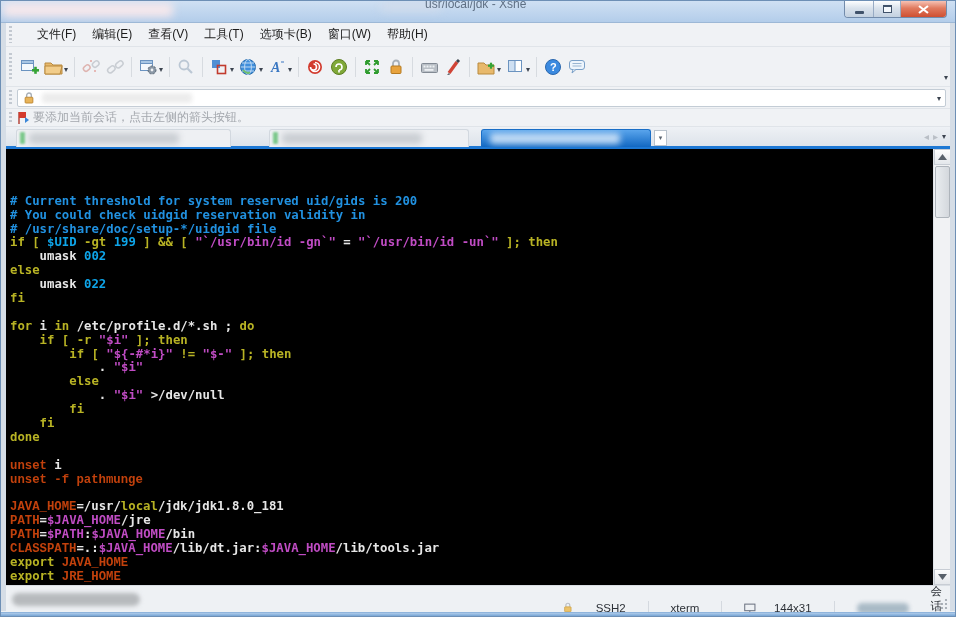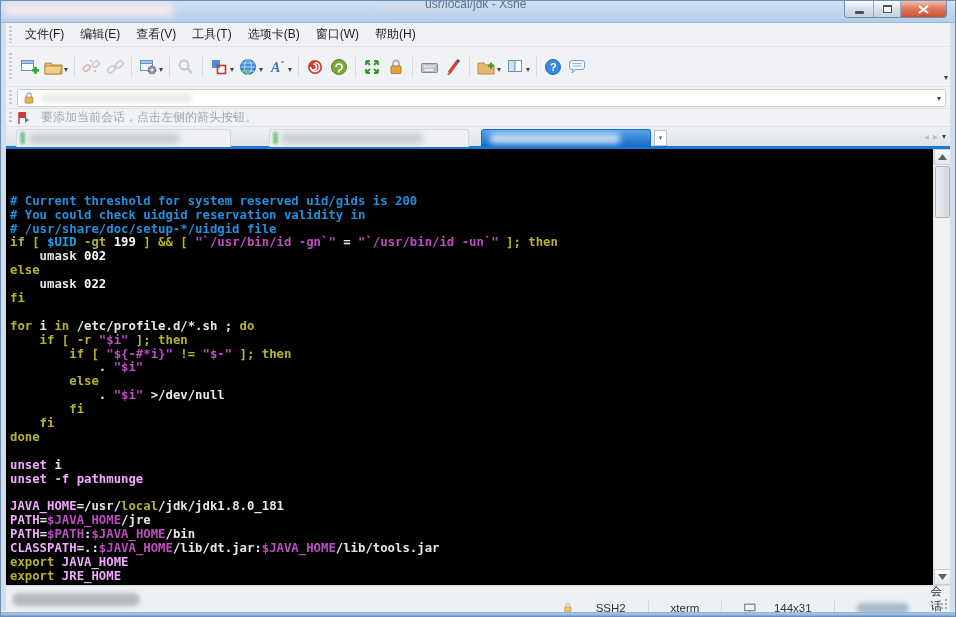--- a/index.html
+++ b/index.html
@@ -22,40 +22,40 @@
     background:linear-gradient(#fdfeff,#d9e2ec 45%,#c3d1e0);border-right:1px solid #98abc4;cursor:default;}
   .wc.min{width:29px;} .wc.max{width:27px;}
   .wc.close{width:45px;border-right:none;background:linear-gradient(#f6c2b4,#e07a5f 45%,#cf4f31);}
   .g-min{display:block;width:9px;height:3px;background:#40526a;margin-top:7px;border-radius:1px;}
   .g-max{display:block;width:9px;height:8px;border:1px solid #40526a;border-top:2px solid #40526a;background:#f4f8fc;}
 
   
   .row{position:absolute;left:5px;right:5px;background:#f0f2f5;border-bottom:1px solid #e0e4e9;display:flex;align-items:center;}
   .grip{width:3px;height:70%;margin:0 5px 0 3px;
     background:repeating-linear-gradient(#c3c9d1 0 2px,transparent 2px 4px);}
-  .menubar{top:22px;height:24px;}
+  .menubar{top:22px;height:24px;gap:12px;}
   .menu-item{font-size:12px;color:#1c1c1c;padding:3px 8px;border-radius:2px;}
   .toolbar{top:46px;height:40px;}
   .tgroup{display:flex;align-items:center;}
   .tbtn{width:24px;height:24px;display:flex;align-items:center;justify-content:center;border-radius:2px;}
   .caret{font-size:8px;color:#3c4450;margin:6px 2px 0 -1px;}
   .tsep{width:1px;height:20px;background:#d7dbe0;margin:0 4px;}
   .overflow{position:absolute;right:2px;bottom:4px;font-size:8px;color:#3c4450;}
   .dim{opacity:.45;}
 
   
   .addressbar{top:86px;height:22px;}
   .addr-field{position:relative;flex:1;height:18px;margin-right:4px;background:#fff;
     border:1px solid #c3ccd5;border-radius:2px;display:flex;align-items:center;padding:0 4px;}
   .addr-blob{width:150px;height:10px;margin-left:6px;background:#ececec;border-radius:3px;filter:blur(2px);}
   .addr-caret{position:absolute;right:4px;top:4px;font-size:8px;color:#3c4450;}
 
   
   .infobar{top:108px;height:18px;}
-  .info-text{font-size:12px;color:#a3a7ad;margin-left:8px;}
+  .info-text{font-size:12px;color:#a3a7ad;margin-left:0;}
 
   
   .tabbar{top:126px;height:22px;background:linear-gradient(#eef1f5,#dde3ea);border-bottom:3px solid #1d78d4;padding-left:10px;}
   .tab{position:relative;height:18px;margin-top:2px;border-radius:3px 3px 0 0;background:#eef0f3;
     border:1px solid #d2d8df;border-bottom:none;display:flex;align-items:center;overflow:hidden;}
   .tab .conn{width:5px;height:12px;background:#7cc98c;border-radius:1px;margin:0 4px 0 3px;filter:blur(1px);}
   .tab .blob{height:11px;background:#c9cdd2;border-radius:3px;filter:blur(3px);}
   .tab.active{background:linear-gradient(#59a4ec,#1268c2);border-color:#1a6ec6;}
   .tab.active .blob{background:#cfe4f8;opacity:.9;}
   .tab-menu-btn{width:13px;height:16px;margin:2px 0 0 3px;background:#fff;border:1px solid #b9c3cd;
@@ -64,21 +64,21 @@
     font-size:10px;color:#b9bfc6;}
   .tab-nav .dd{font-size:8px;color:#3c4450;}
 
   
   .terminal{position:absolute;left:5px;right:5px;top:148px;height:436px;background:#000;}
   .term-text{position:absolute;left:0;top:0;right:17px;bottom:0;padding:4px 0 0 4px;
     font-family:"DejaVu Sans Mono",monospace;font-size:12.3px;line-height:13.9px;font-weight:600;
     white-space:pre;overflow:hidden;}
   .t-line{height:13.9px;}
   .sg-c{color:#2191e0;} .sg-k{color:#b8b324;} .sg-s{color:#c04cc4;} .sg-v{color:#0ea5e9;}
-  .sg-n{color:#ffffff;} .sg-t{color:#f0abfc;} .sg-w{color:#e6e6e6;}
+  .sg-n{color:#0ea5e9;} .sg-t{color:#c2410c;font-family:Liberation Mono, monospace;} .sg-w{color:#e6e6e6;}
 
   
   .scroll{position:absolute;right:0;top:0;width:17px;height:100%;background:#f1f2f4;border-left:1px solid #dfe3e8;}
   .sarr{position:absolute;left:0;width:17px;height:16px;display:flex;align-items:center;justify-content:center;
     background:linear-gradient(#fdfdfd,#e4e7eb);border:1px solid #c8cdd4;}
   .sarr.up{top:0;} .sarr.down{bottom:0;}
   .sarr svg{display:block;}
   .sthumb{position:absolute;left:1px;top:17px;width:15px;height:52px;border:1px solid #aeb4bb;border-radius:2px;
     background:linear-gradient(90deg,#e9ecef,#d4d8dd);}
 

